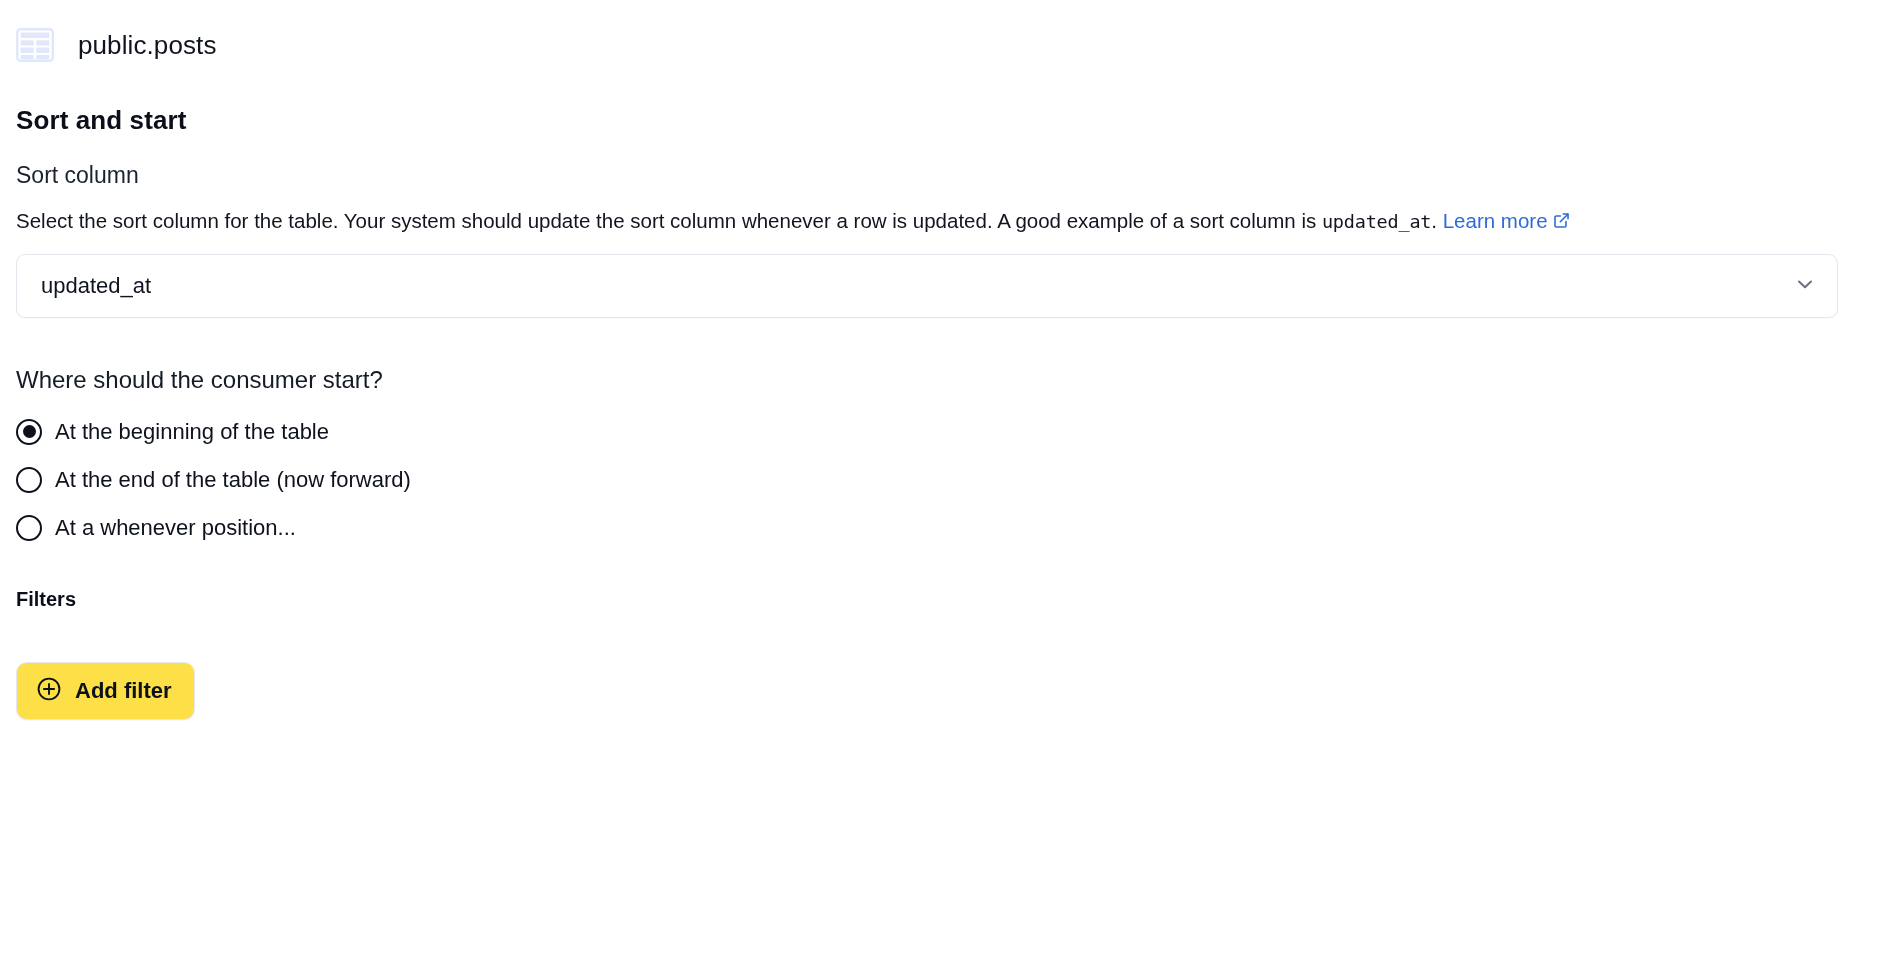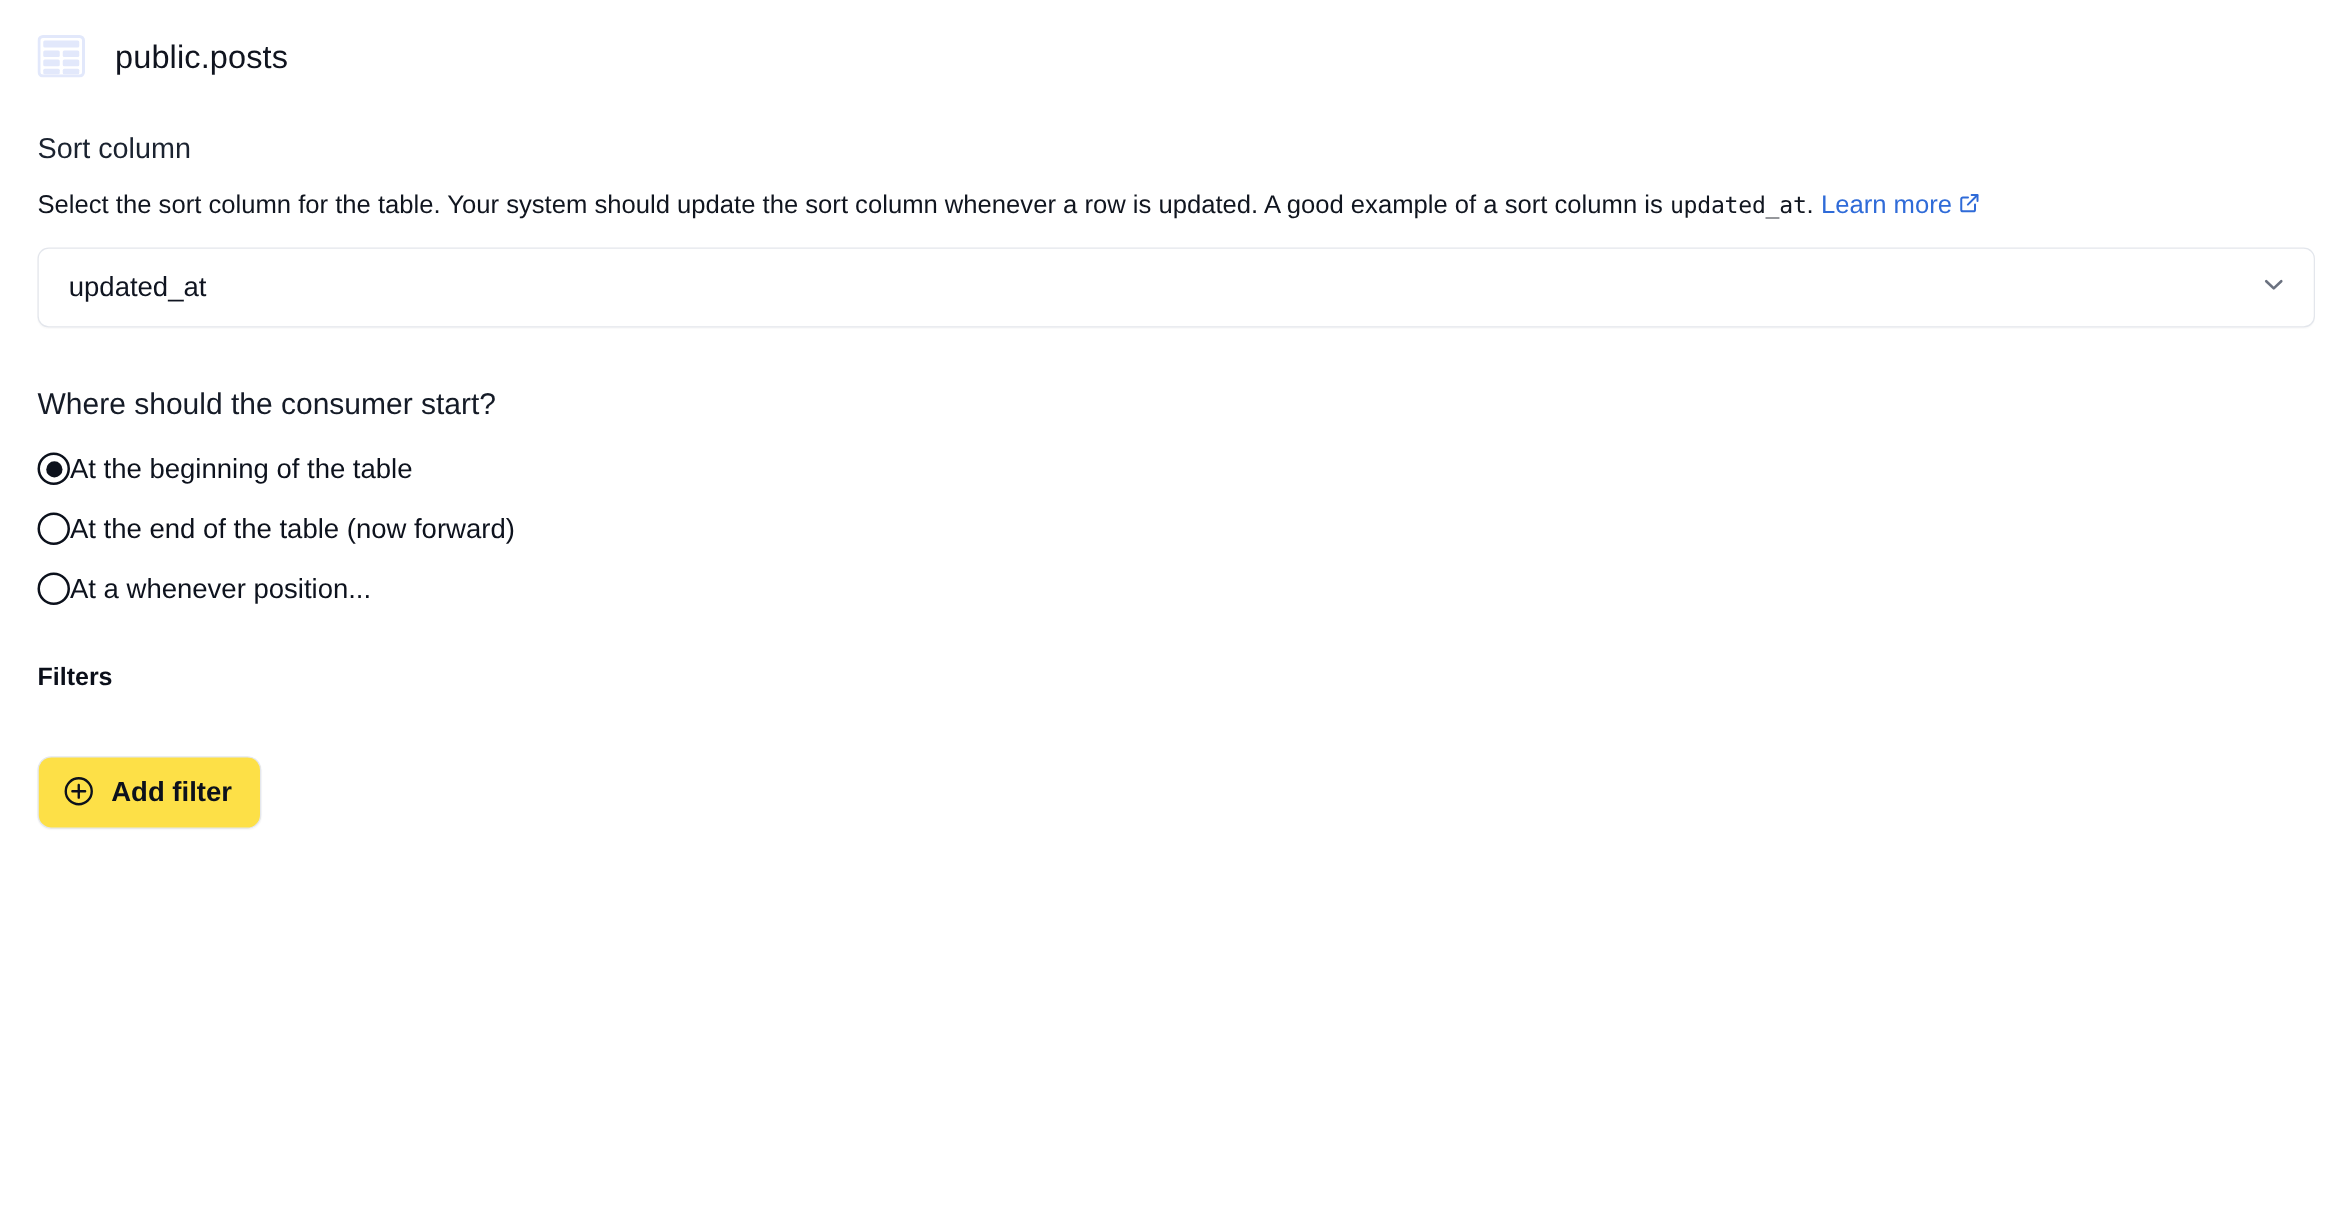--- a/index.html
+++ b/index.html
@@ -11,21 +11,21 @@
   body {
     width: 1880px;
     height: 980px;
     font-family: "Liberation Sans", sans-serif;
     color: #0b0f1a;
     -webkit-font-smoothing: antialiased;
     overflow: hidden;
   }
 
   .page {
-    padding: 22px 28px 0 30px;
+    padding: 22px 28px 0 16px;
   }
 
   
   .table-header {
     display: flex;
     align-items: center;
     gap: 24px;
     height: 46px;
     margin-bottom: 38px;
   }
@@ -122,20 +122,21 @@
     top: 50%;
     transform: translateY(-50%);
     pointer-events: none;
   }
 
   
   .radio-group { margin: 0 0 36px 0; }
   .radio-row {
     display: flex;
     align-items: center;
+    gap: 13px;
     height: 48px;
     cursor: pointer;
   }
   .radio-mark {
     width: 26px;
     height: 26px;
     border-radius: 50%;
     border: 2.2px solid #0c111c;
     background: #fff;
     flex: 0 0 auto;
@@ -201,20 +202,21 @@
         <rect x="4.6" y="19.6" width="13.2" height="5.3" rx="1.2" fill="#e2e8fb"></rect>
         <rect x="20.2" y="19.6" width="13.2" height="5.3" rx="1.2" fill="#e2e8fb"></rect>
         <rect x="4.6" y="26.9" width="13.2" height="4.4" rx="1.2" fill="#e2e8fb"></rect>
         <rect x="20.2" y="26.9" width="13.2" height="4.4" rx="1.2" fill="#e2e8fb"></rect>
       </svg>
     </span>
     <span class="table-title">public.posts</span>
   </div>
 
   
+  <h2 class="section-heading">Sort and start</h2>
 
   <div class="field-label">Sort column</div>
 
   <p class="help-text tight"><span>Select the sort column for the table. Your system should update the sort column whenever a row is updated. A good example of a sort column is </span><code class="mono">updated_at</code><span>. </span><a class="link" href="#"><span>Learn more</span><span class="ext-icon"><svg width="17" height="17" viewBox="0 0 17 17" xmlns="http://www.w3.org/2000/svg">
             <path d="M13 9.6v4.1a1.3 1.3 0 0 1-1.3 1.3H3.3A1.3 1.3 0 0 1 2 13.7V5.3A1.3 1.3 0 0 1 3.3 4h4.1" fill="none" stroke="#2f6bd8" stroke-width="1.6" stroke-linecap="round"></path>
             <path d="M10.3 2h4.7v4.7" fill="none" stroke="#2f6bd8" stroke-width="1.6" stroke-linecap="round" stroke-linejoin="round"></path>
             <path d="M7.3 9.7 14.8 2.2" fill="none" stroke="#2f6bd8" stroke-width="1.6" stroke-linecap="round"></path>
           </svg></span></a></p>
 
   <div class="select-wrap">

